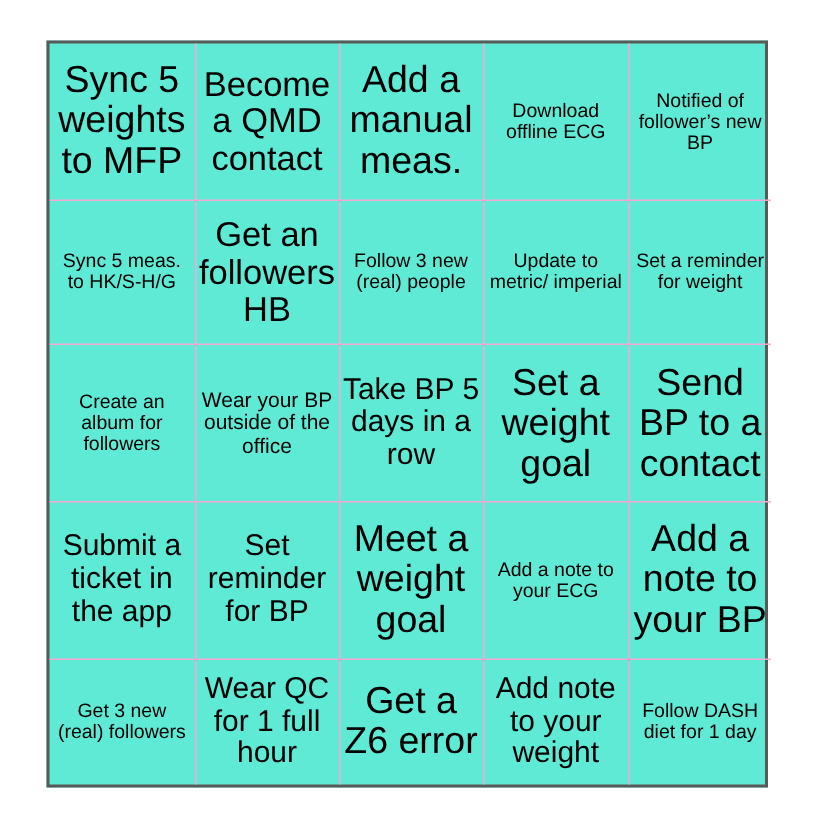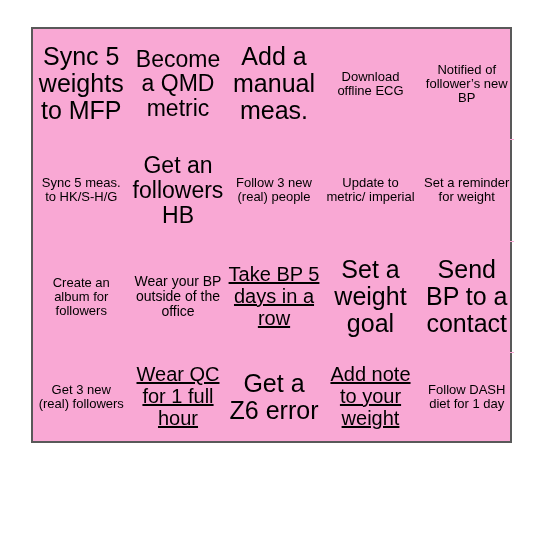--- a/index.html
+++ b/index.html
@@ -14,24 +14,24 @@
     overflow: hidden;
     font-family: "Liberation Sans", "DejaVu Sans", sans-serif;
     -webkit-font-smoothing: antialiased;
   }
 
   #bingo-card {
     position: absolute;
     left: 31px;
     top: 27px;
     width: 481px;
-    height: 416px;
+    height: 498px;
     box-sizing: border-box;
     border: 2px solid #595959;
-    background: #f9a8d4;
+    background: #5eead4;
   }
 
   table.bingo-grid {
     width: 100%;
     height: 100%;
     border-collapse: collapse;
     table-layout: fixed;
   }
 
   table.bingo-grid td {
@@ -53,21 +53,21 @@
   
   col.c0 { width: 97px; }
   col.c1 { width: 96px; }
   col.c2 { width: 96px; }
   col.c3 { width: 97px; }
   col.c4 { width: 95px; }
 
   
   .fs-xl   { font-size: 25px; }
   .fs-lg   { font-size: 23px; }
-  .fs-md   { font-size: 20px; text-decoration: underline; }
+  .fs-md   { font-size: 20px; }
   .fs-sm   { font-size: 13px; }
   .fs-xxs  { font-size: 14px; }
 
   .cell-text {
     display: block;
     width: 100%;
   }
 </style>
 </head>
 <body>
@@ -80,21 +80,21 @@
         <col class="c2">
         <col class="c3">
         <col class="c4">
     </colgroup>
     <tbody>
       <tr>
         <td class="fs-xl">
             <span class="cell-text">Sync 5 weights to MFP</span>
           </td>
         <td class="fs-lg">
-            <span class="cell-text">Become a QMD metric</span>
+            <span class="cell-text">Become a QMD contact</span>
           </td>
         <td class="fs-xl">
             <span class="cell-text">Add a manual meas.</span>
           </td>
         <td class="fs-sm">
             <span class="cell-text">Download offline ECG</span>
           </td>
         <td class="fs-sm">
             <span class="cell-text">Notified of follower’s new BP</span>
           </td>
@@ -127,20 +127,37 @@
             <span class="cell-text">Take BP 5 days in a row</span>
           </td>
         <td class="fs-xl">
             <span class="cell-text">Set a weight goal</span>
           </td>
         <td class="fs-xl">
             <span class="cell-text">Send BP to a contact</span>
           </td>
       </tr>
       <tr>
+        <td class="fs-md">
+            <span class="cell-text">Submit a ticket in the app</span>
+          </td>
+        <td class="fs-md">
+            <span class="cell-text">Set reminder for BP</span>
+          </td>
+        <td class="fs-xl">
+            <span class="cell-text">Meet a weight goal</span>
+          </td>
+        <td class="fs-sm">
+            <span class="cell-text">Add a note to your ECG</span>
+          </td>
+        <td class="fs-xl">
+            <span class="cell-text">Add a note to your BP</span>
+          </td>
+      </tr>
+      <tr>
         <td class="fs-sm">
             <span class="cell-text">Get 3 new (real) followers</span>
           </td>
         <td class="fs-md">
             <span class="cell-text">Wear QC for 1 full hour</span>
           </td>
         <td class="fs-xl">
             <span class="cell-text">Get a Z6 error</span>
           </td>
         <td class="fs-md">

